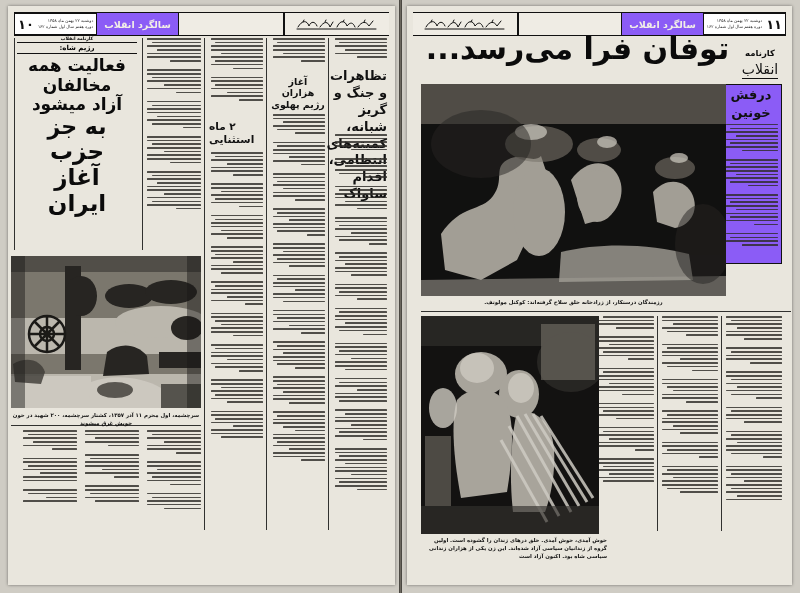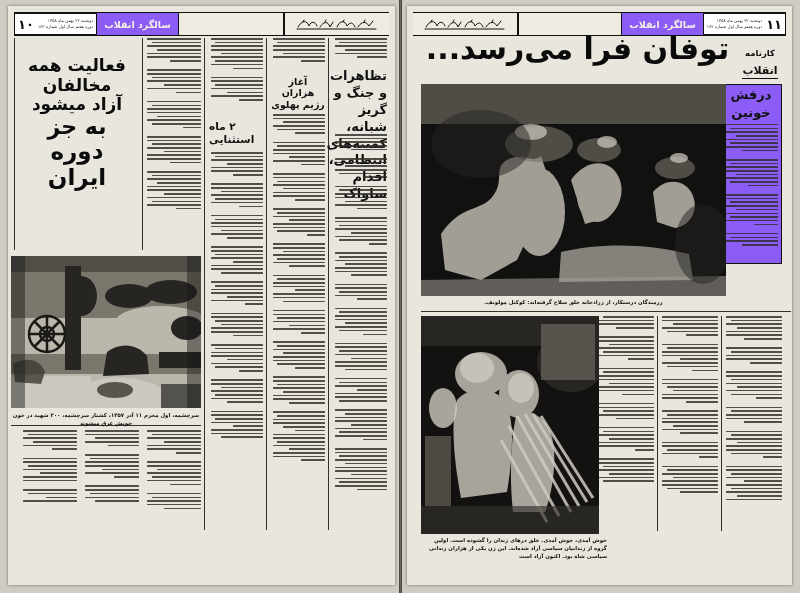--- a/index.html
+++ b/index.html
@@ -43,21 +43,21 @@
   .col{position:absolute;overflow:hidden;}
   .lines{display:flex;flex-direction:column;gap:2.1px;}
   .ln{height:1.6px;background:#2e2c28;opacity:.82;border-radius:.5px;}
   .ln.s9{width:96%}.ln.s8{width:88%}.ln.s7{width:78%}.ln.s6{width:66%}
   .ln.s5{width:55%}.ln.s4{width:44%}.ln.s3{width:33%}
   .gap{height:3.5px}
 
   
   .l-kicker{position:absolute;right:10px;top:43px;width:44px;text-align:center;}
   .l-kicker .k1{font-size:8.5px;font-weight:bold;color:#111;line-height:1.15;}
-  .l-kicker .k2{font-size:11px;font-weight:bold;color:#111;line-height:1.15;
+  .l-kicker .k2{font-size:14px;font-weight:normal;color:#111;line-height:1.15;
      border-bottom:1.6px solid #111;display:inline-block;padding-bottom:1px;}
   .l-headline{position:absolute;right:58px;top:28px;left:14px;
      font-size:30px;font-weight:bold;color:#0b0b0b;line-height:1;
      letter-spacing:-1px;white-space:nowrap;text-align:center;}
 
   .l-sidebox{position:absolute;right:10px;top:78px;width:62px;height:180px;
      border:1.5px solid #111;background:#8b5cf6;padding:3px 3px;box-sizing:border-box;}
   .l-sidebox .sbh{font-size:13px;font-weight:bold;text-align:center;color:#111;
      line-height:1.15;margin-bottom:3px;}
 
@@ -977,26 +977,31 @@
           <div class="ln s9"></div>
             <div class="gap"></div>
           <div class="ln s9"></div>
             <div class="ln s8"></div>
             <div class="ln s5"></div>
           <div class="ln s9"></div>
         </div>
       </div>
 
       <div class="vrule" style="right:252px;top:32px;height:212px;"></div>
+      <div class="r-kick" style="right:258px;top:30px;width:120px;">
+        <div class="a">کارنامه انقلاب</div>
+        <div class="b">رژیم شاه:</div>
+      </div>
       <div style="position:absolute;right:258px;top:50px;width:120px;text-align:center;">
         <div style="font-size:17px;font-weight:bold;line-height:1.15;color:#0b0b0b;">فعالیت همه</div>
         <div style="font-size:17px;font-weight:bold;line-height:1.15;color:#0b0b0b;">مخالفان</div>
         <div style="font-size:17px;font-weight:bold;line-height:1.15;color:#0b0b0b;">آزاد میشود</div>
         <div style="font-size:22px;font-weight:bold;line-height:1.12;color:#0b0b0b;">به جز</div>
-        <div style="font-size:23px;font-weight:bold;line-height:1.12;color:#0b0b0b;">دوره</div>
+        <div style="font-size:23px;font-weight:bold;line-height:1.12;color:#0b0b0b;letter-spacing:2px;">حزب</div>
+        <div style="font-size:23px;font-weight:bold;line-height:1.12;color:#0b0b0b;">آغاز</div>
         <div style="font-size:23px;font-weight:bold;line-height:1.12;color:#0b0b0b;">ایران</div>
       </div>
 
       <div class="vrule" style="right:380px;top:32px;height:212px;"></div>
       <div class="col" style="right:256px;top:250px;width:0px;height:0px;"></div>
 
     </div>
   </div>
 </div>
 

